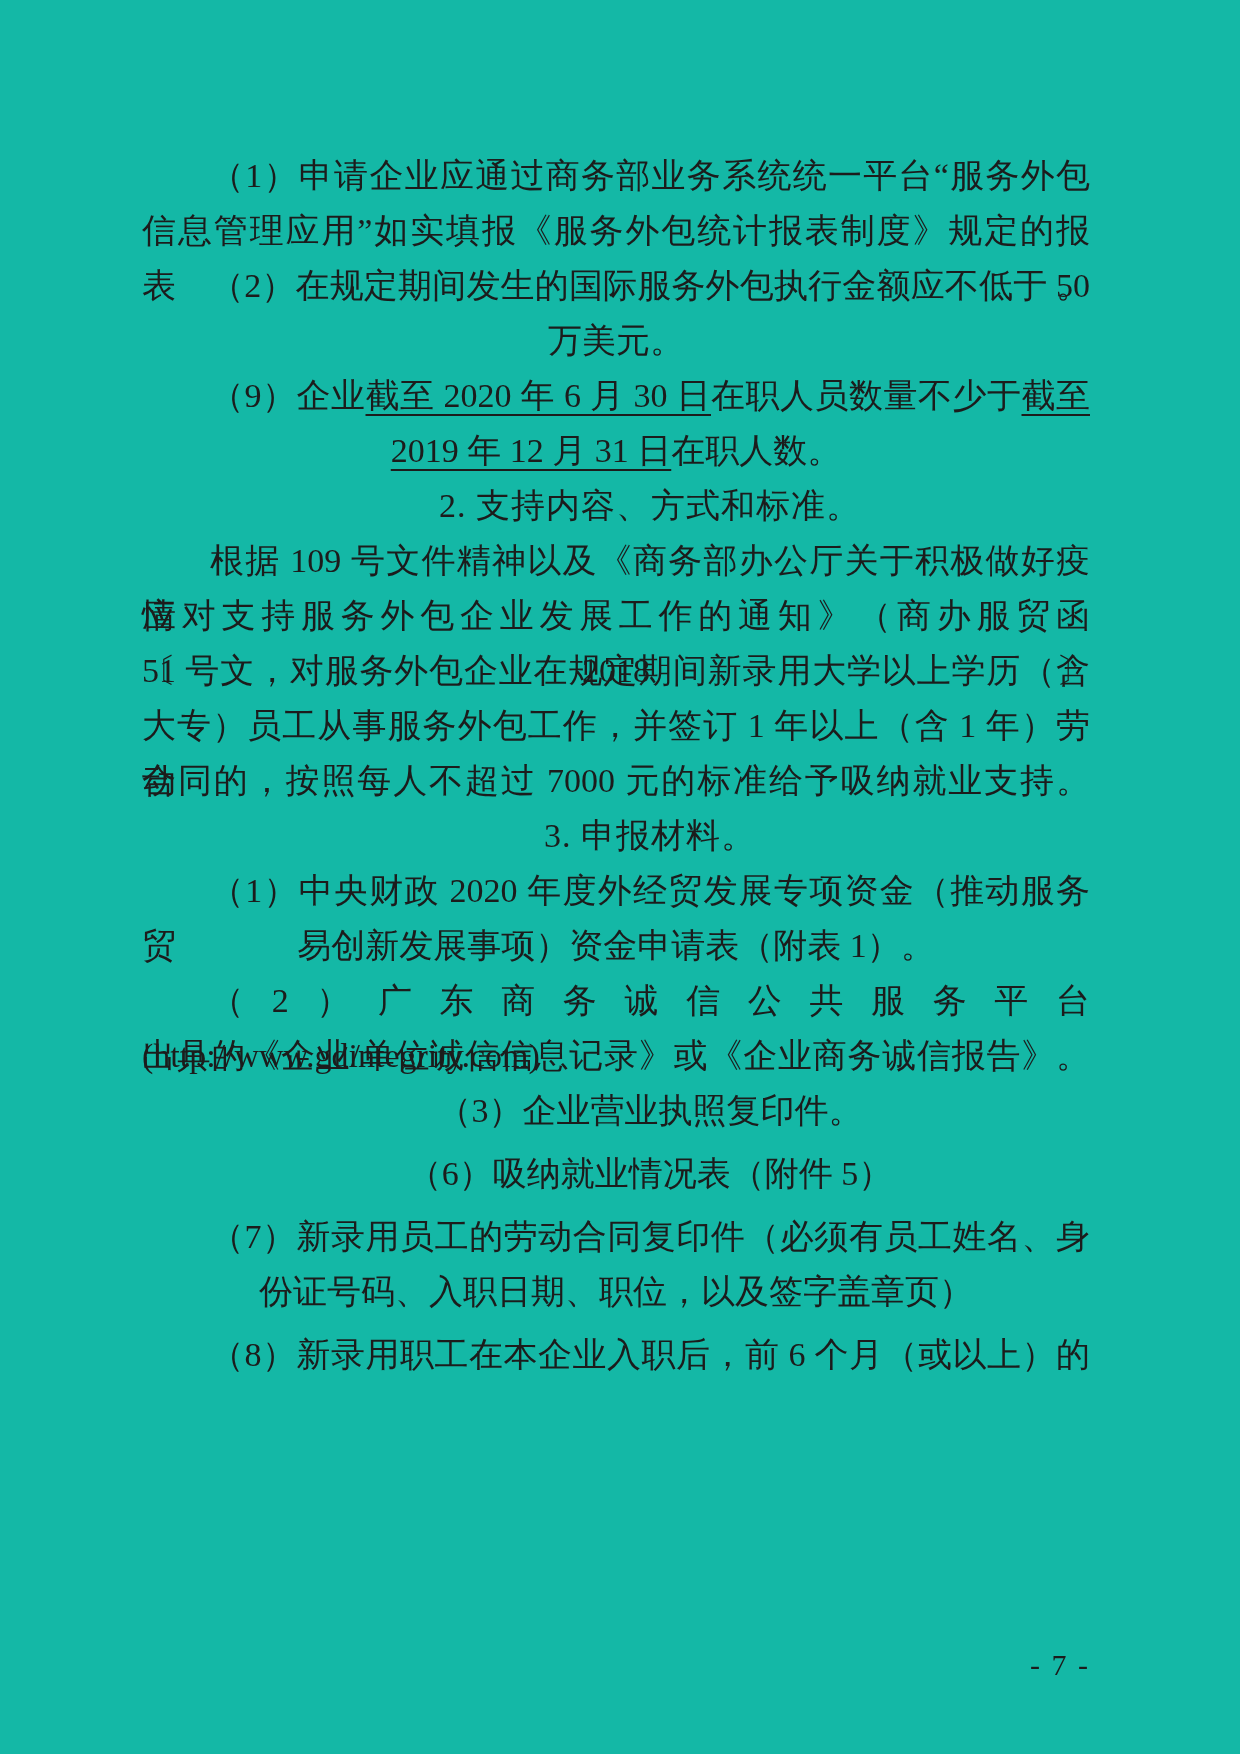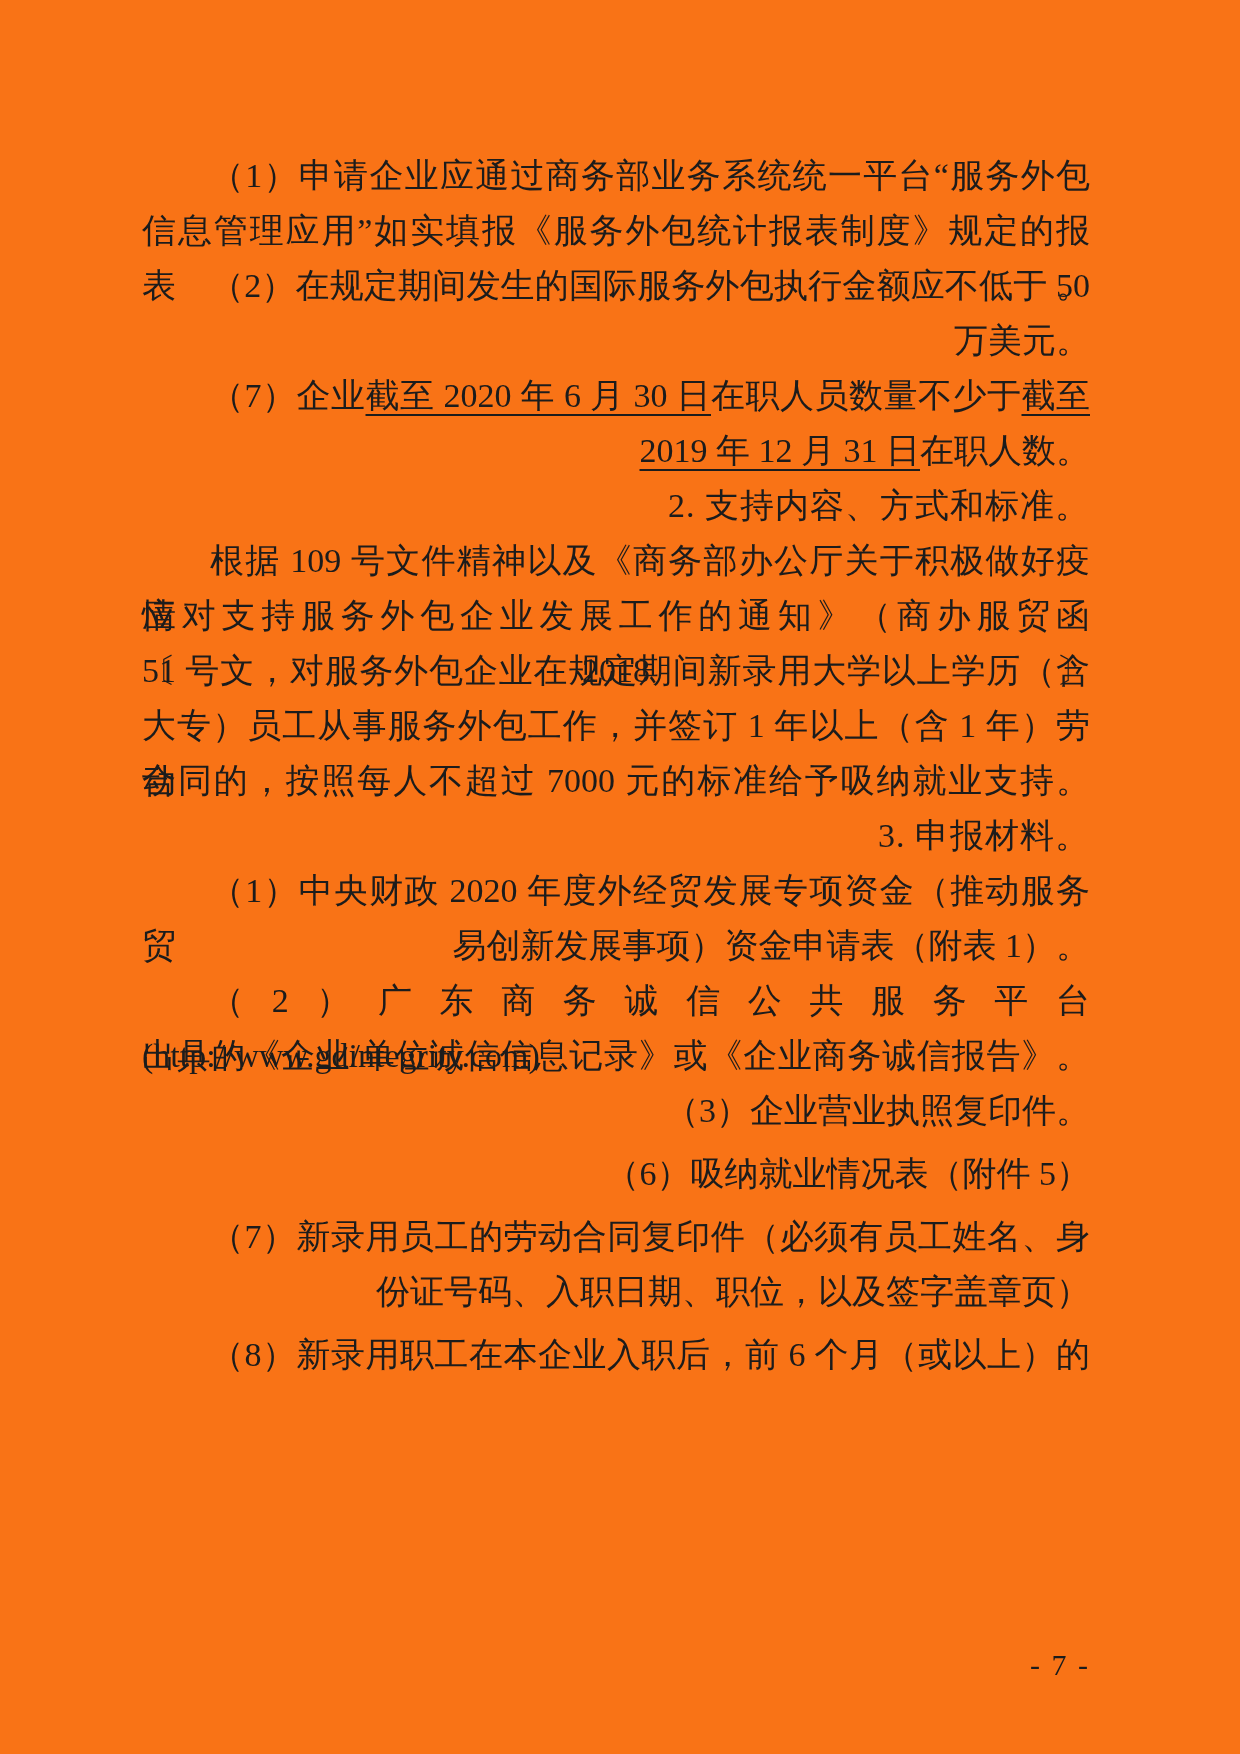--- a/index.html
+++ b/index.html
@@ -4,39 +4,39 @@
 <style>
   html, body {
     margin: 0;
     padding: 0;
     background: #ffffff;
   }
   .page {
     position: relative;
     width: 1240px;
     height: 1754px;
-    background: #f97316;
+    background: #14b8a6;
     overflow: hidden;
     font-family: "Liberation Serif", "DejaVu Serif", serif;
     color: #1c1c1c;
   }
   .doc-body {
     position: absolute;
     left: 142px;
     top: 148px;
     width: 948px;
     font-size: 34px;
   }
   .block { margin: 0; }
   .block.spaced { margin-top: 8px; }
   .line {
     line-height: 55px;
     height: 55px;
     white-space: nowrap;
-    text-align: right;
+    text-align: center;
   }
   .line.justify {
     white-space: normal;
     text-align: justify;
     text-align-last: justify;
   }
   .line.indent { text-indent: 2em; }
   .line.heading {
     font-weight: 400;
     letter-spacing: 1px;
@@ -65,21 +65,21 @@
   <div class="doc-body">
       <div class="block">
         <div class="line indent justify"><span>（1）申请企业应通过商务部业务系统统一平台“服务外包</span></div>
         <div class="line justify"><span>信息管理应用”如实填报《服务外包统计报表制度》规定的报表。</span></div>
       </div>
       <div class="block">
         <div class="line indent justify"><span>（2）在规定期间发生的国际服务外包执行金额应不低于 50</span></div>
         <div class="line"><span>万美元。</span></div>
       </div>
       <div class="block">
-        <div class="line indent justify"><span>（7）企业</span><span class="u">截至 2020 年 6 月 30 日</span><span>在职人员数量不少于</span><span class="u">截至</span></div>
+        <div class="line indent justify"><span>（9）企业</span><span class="u">截至 2020 年 6 月 30 日</span><span>在职人员数量不少于</span><span class="u">截至</span></div>
         <div class="line"><span class="u">2019 年 12 月 31 日</span><span>在职人数。</span></div>
       </div>
       <div class="block">
         <div class="line indent heading"><span>2. 支持内容、方式和标准。</span></div>
       </div>
       <div class="block">
         <div class="line indent justify"><span>根据 109 号文件精神以及《商务部办公厅关于积极做好疫情</span></div>
         <div class="line justify"><span>应对支持服务外包企业发展工作的通知》（商办服贸函〔2018〕</span></div>
         <div class="line justify"><span>51 号文，对服务外包企业在规定期间新录用大学以上学历（含</span></div>
         <div class="line justify"><span>大专）员工从事服务外包工作，并签订 1 年以上（含 1 年）劳动</span></div>

